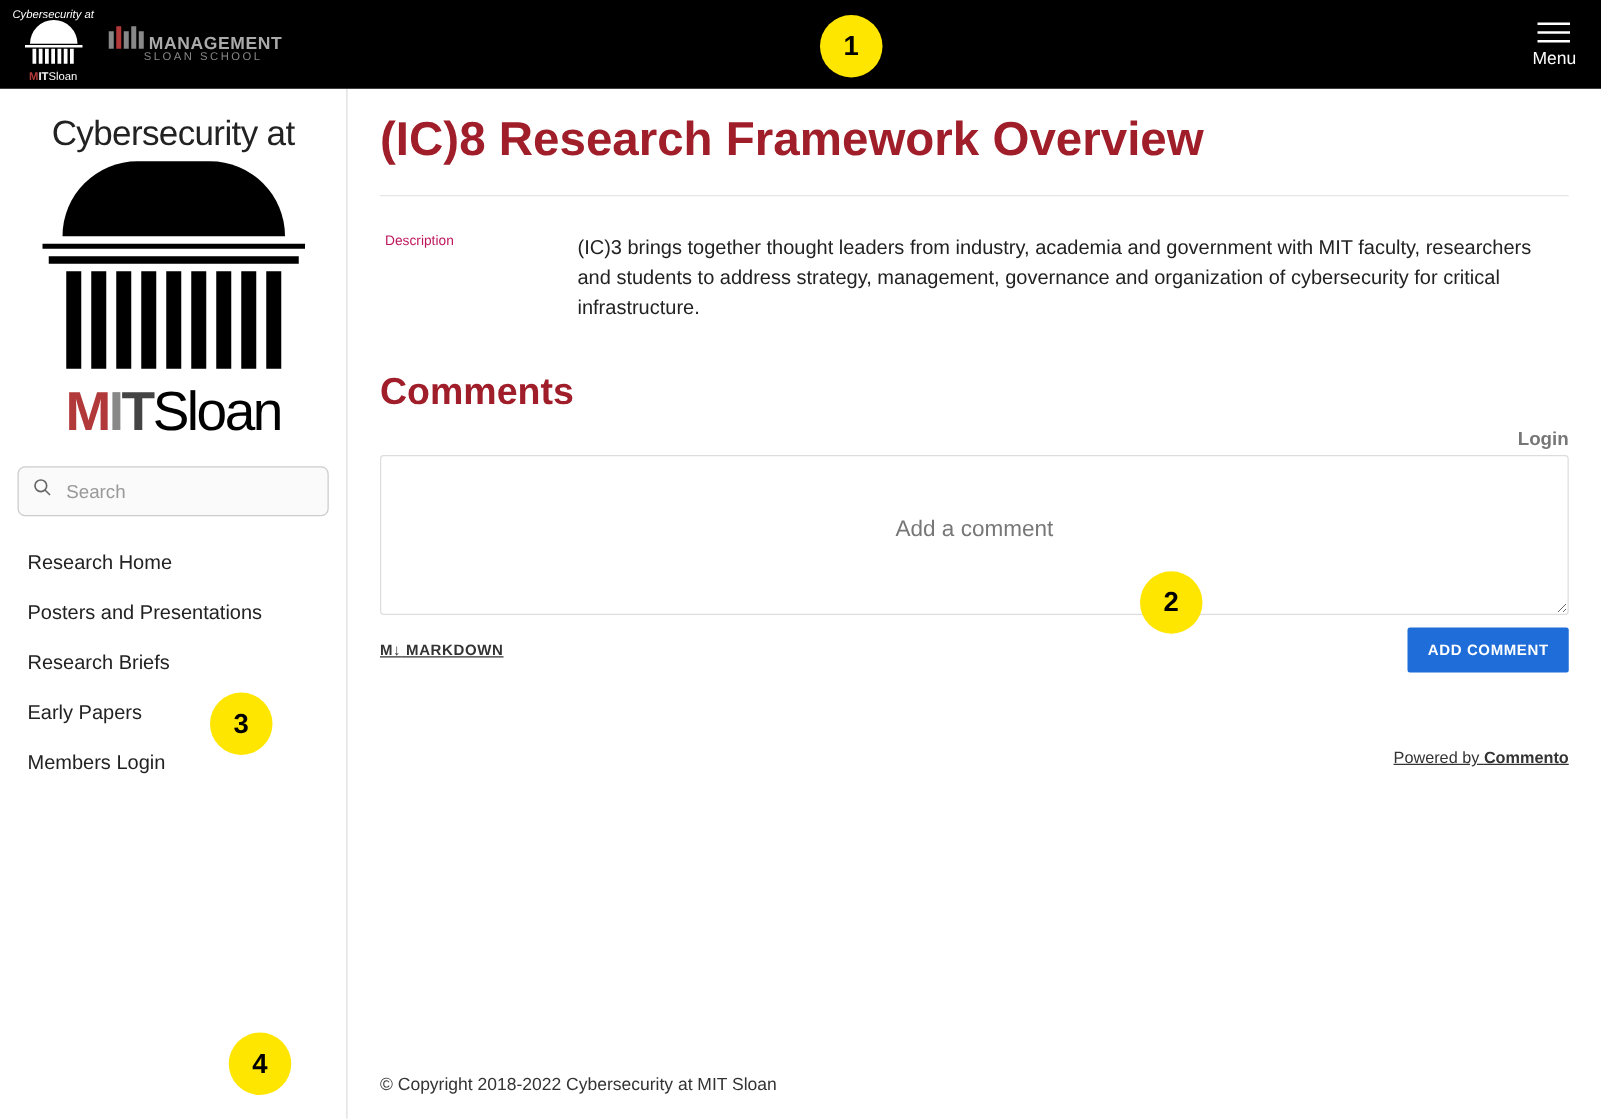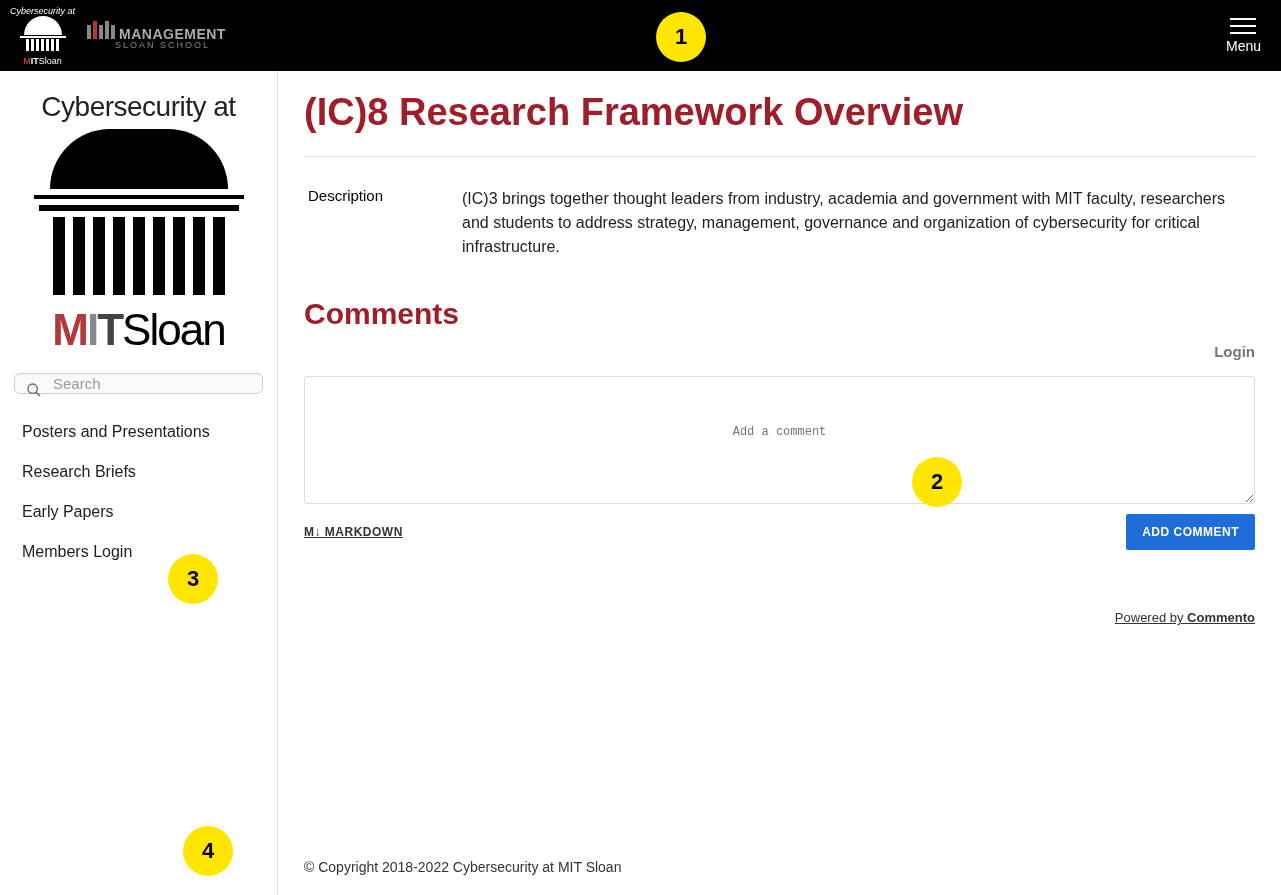--- a/index.html
+++ b/index.html
@@ -49,44 +49,44 @@
     .big-dome-cols { display: flex; justify-content: center; gap: 8px; margin-top: 6px; }
     .big-dome-cols span { width: 12px; height: 78px; background: #000; }
     .big-mit { font-size: 44px; font-weight: 500; letter-spacing: -2px; margin-top: 10px; }
     .big-mit-m { color: #b23939; font-weight: 700; }
     .big-mit-i { color: #888; font-weight: 700; }
     .big-mit-t { color: #444; font-weight: 700; }
     .big-mit-sloan { color: #000; font-weight: 400; }
     
     .search-wrap { position: relative; margin-bottom: 18px; }
     .search-wrap svg { position: absolute; left: 12px; top: 9px; width: 16px; height: 16px; stroke: #666; fill: none; stroke-width: 2; }
-    .search-input { width: 100%; height: 21px; border: 1px solid #ccc; border-radius: 6px; padding: 0 12px 0 38px; font-size: 15px; background: #fafafa; }
+    .search-input { width: 100%; height: 40px; border: 1px solid #ccc; border-radius: 6px; padding: 0 12px 0 38px; font-size: 15px; background: #fafafa; }
     .search-input::placeholder { color: #999; }
     
     .nav-list { list-style: none; }
     .nav-list li { padding: 11px 8px; font-size: 16px; cursor: pointer; }
     
     
     .main { flex: 1; padding: 20px 26px; display: flex; flex-direction: column; }
     .page-title { color: #a01d2a; font-size: 38px; font-weight: 700; margin-bottom: 22px; }
     .divider { border: none; border-top: 1px solid #e5e5e5; margin-bottom: 20px; }
     
     .meta-table { width: 100%; }
     .meta-row { display: flex; }
     .meta-row.alt { background: #f5f5f5; }
-    .meta-label { width: 158px; padding: 10px 0 10px 4px; color: #000000; font-size: 15px; }
+    .meta-label { width: 158px; padding: 10px 0 10px 4px; color: #be185d; font-size: 11px; }
     .meta-value { flex: 1; padding: 10px 10px 10px 0; font-size: 16px; line-height: 1.5; }
     .pdf-link { color: #c8391c; text-decoration: underline; }
     .pdf-size { color: #222; }
     
     .comments-title { color: #a01d2a; font-size: 30px; font-weight: 700; margin: 28px 0 12px; }
-    .comments-bar { display: flex; justify-content: flex-end; margin-bottom: 16px; }
+    .comments-bar { display: flex; justify-content: flex-end; margin-bottom: 4px; }
     .login-link { color: #777; font-weight: 600; font-size: 15px; cursor: pointer; }
     
-    .comment-box { width: 100%; min-height: 128px; border: 1px solid #ddd; border-radius: 3px; padding: 48px 12px 12px; font-size: 12px; color: #777; font-family: Liberation Mono, monospace; resize: both; text-align: center; }
+    .comment-box { width: 100%; min-height: 128px; border: 1px solid #ddd; border-radius: 3px; padding: 48px 12px 12px; font-size: 18px; color: #777; font-family: Liberation Sans, sans-serif; resize: both; text-align: center; }
     .comment-box::placeholder { color: #777; }
     
     .comment-actions { display: flex; justify-content: space-between; align-items: center; margin-top: 10px; }
     .markdown-link { font-size: 12px; font-weight: 700; color: #333; text-decoration: underline; letter-spacing: 0.5px; }
     .markdown-link .m-icon { font-weight: 900; }
     .add-comment-btn { background: #1e6dd8; color: #fff; border: none; padding: 11px 16px; font-size: 12px; font-weight: 700; letter-spacing: 0.5px; cursor: pointer; border-radius: 2px; }
     
     .powered { text-align: right; font-size: 13px; margin-top: 60px; }
     .powered a { color: #333; text-decoration: underline; }
     .powered strong { font-weight: 700; }
@@ -170,20 +170,21 @@
       </div>
     </div>
     <div class="search-wrap">
       <svg viewBox="0 0 24 24">
           <circle cx="10" cy="10" r="7"></circle>
           <line x1="21" y1="21" x2="15" y2="15"></line>
         </svg>
       <input class="search-input" type="text" placeholder="Search" style="">
     </div>
     <ul class="nav-list">
+      <li>Research Home</li>
       <li>Posters and Presentations</li>
       <li>Research Briefs</li>
       <li>Early Papers</li>
       <li>Members Login</li>
     </ul>
   </aside>
 
   <main class="main">
     <h1 class="page-title">(IC)8 Research Framework Overview</h1>
     <hr class="divider">

